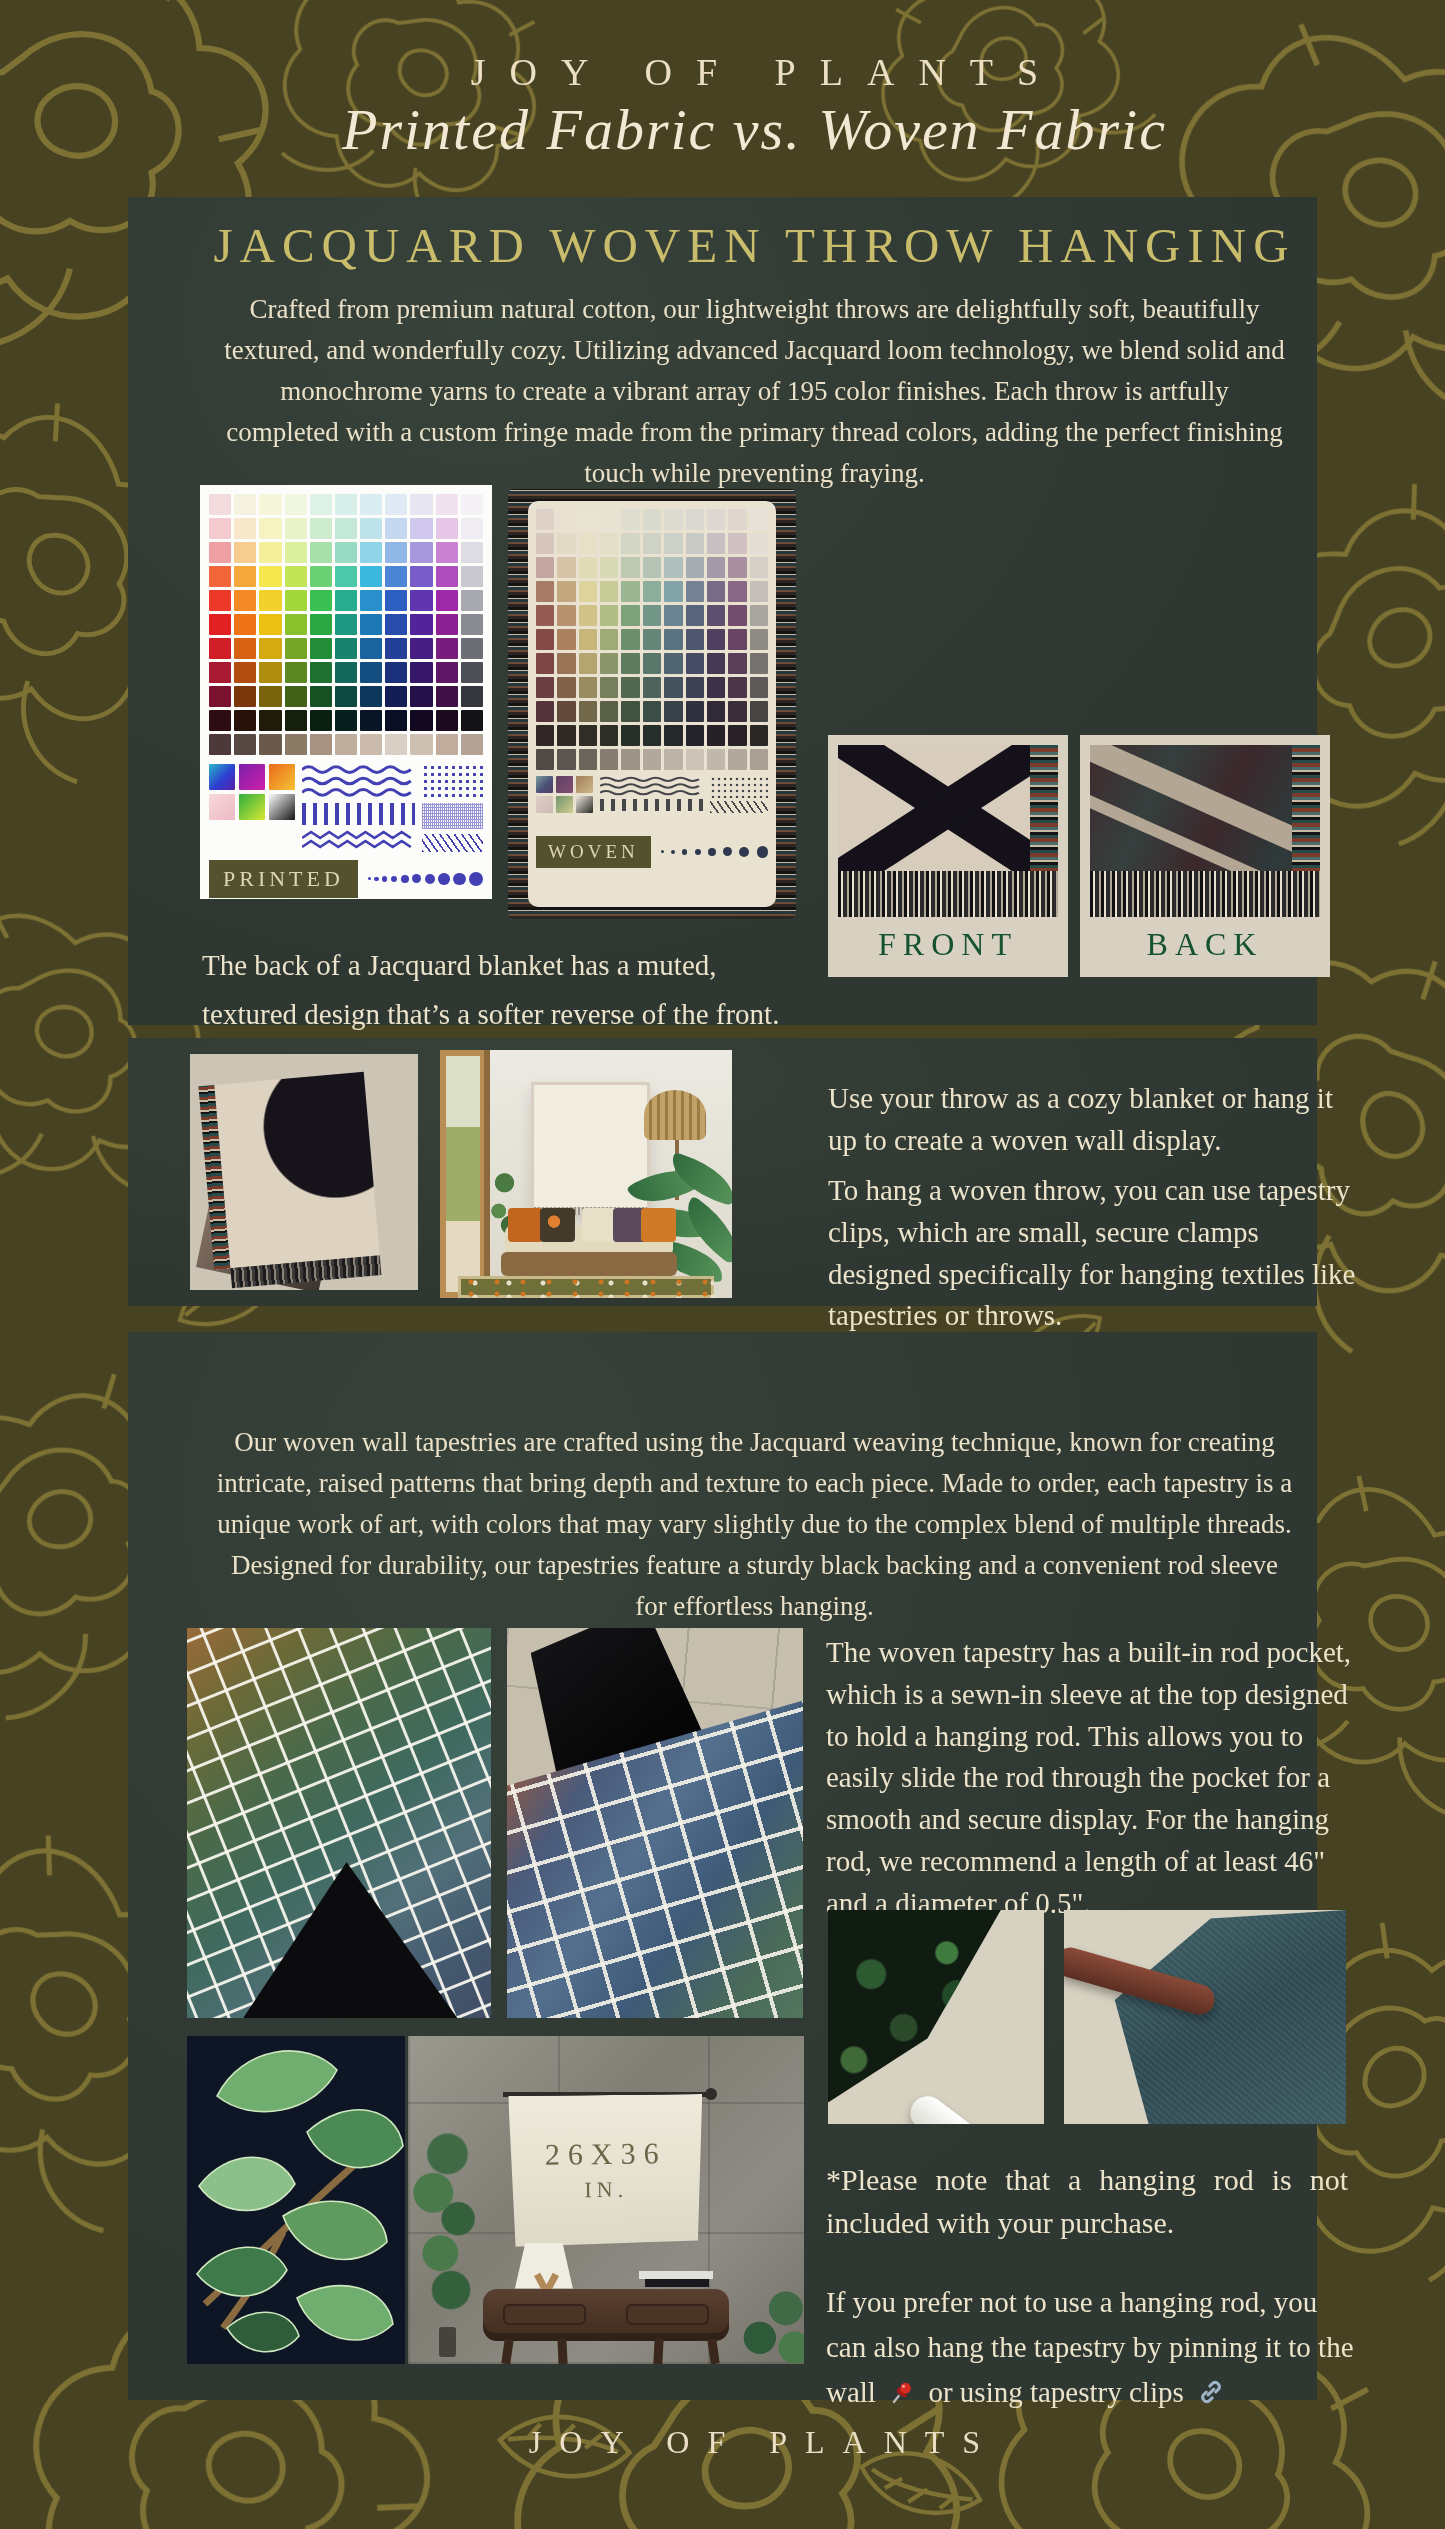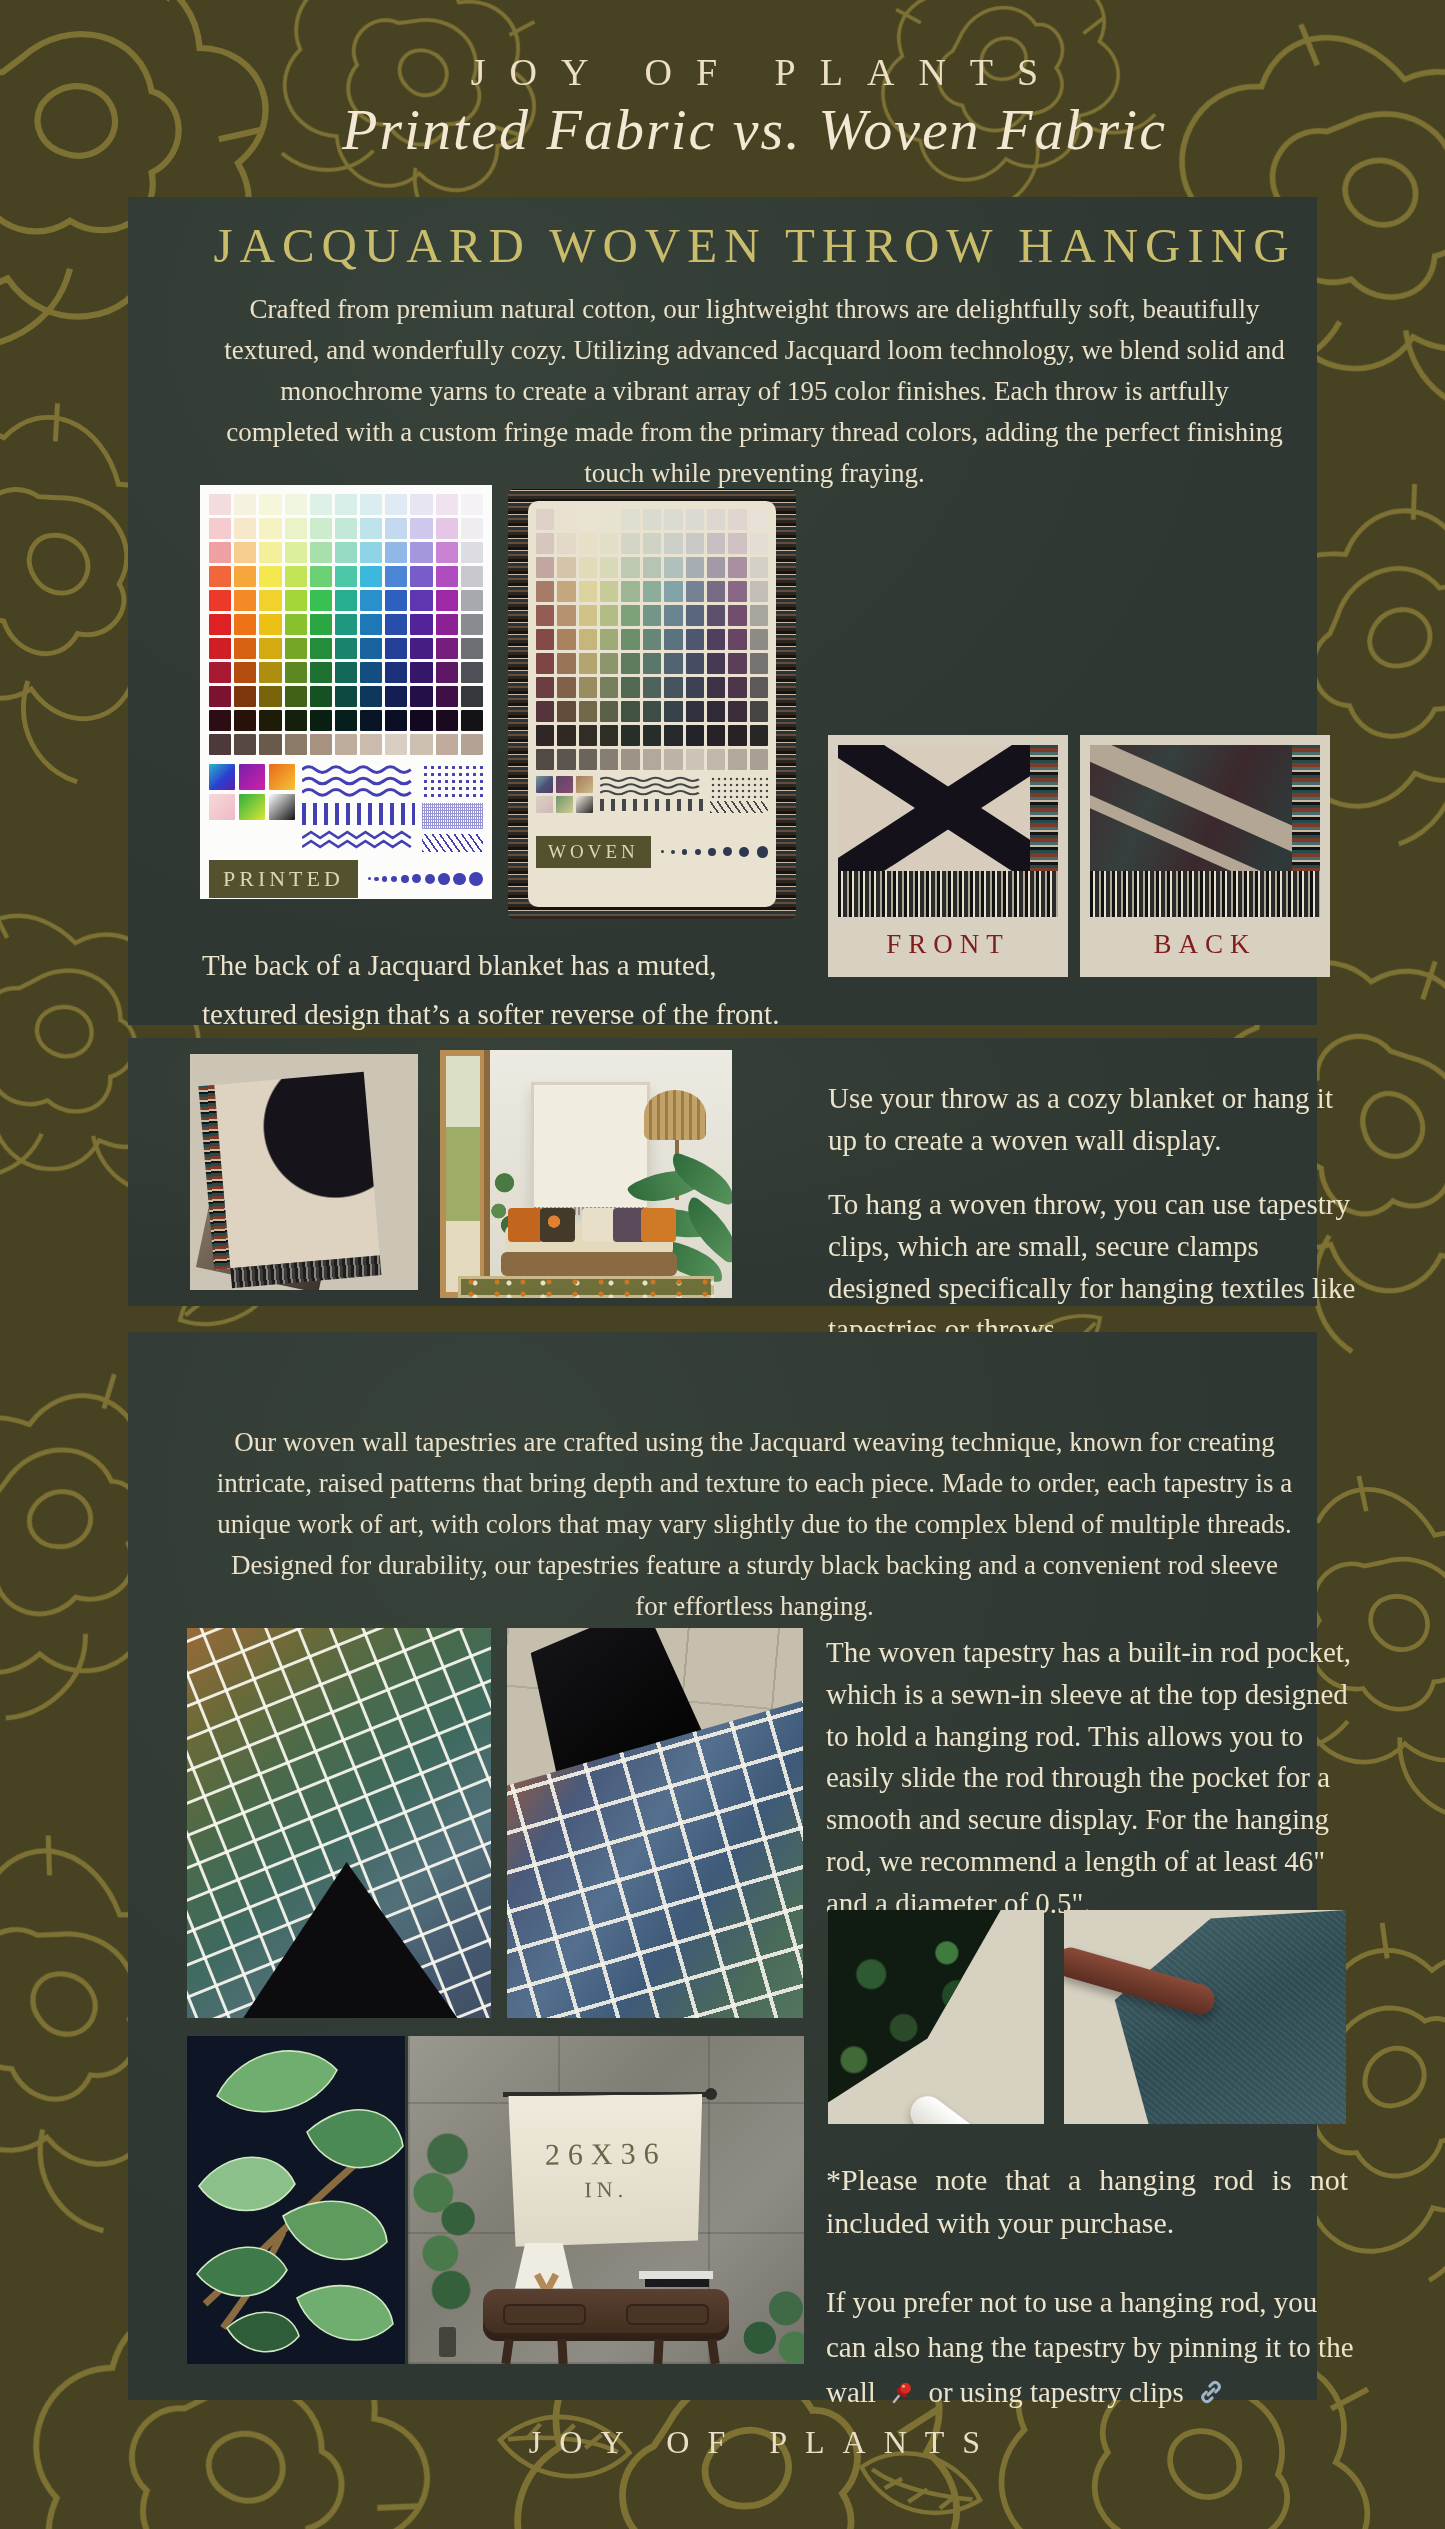--- a/index.html
+++ b/index.html
@@ -62,21 +62,21 @@
 
   
   .woven-wrap{box-sizing:border-box;border-radius:6px;
       background:repeating-linear-gradient(0deg,#2c2620 0 3px,#6b4a3a 3px 5px,#23373a 5px 8px,#c9b9a4 8px 9px,#141414 9px 12px);
       padding:12px 20px;}
   .woven-inner{background:#e9e2d1;height:100%;box-sizing:border-box;padding:8px;border-radius:10px;}
 
   
   .photo-card{background:#d8d0c1;box-sizing:border-box;padding:10px 10px 0 10px;}
   .photo{position:relative;height:172px;overflow:hidden;}
-  .pc-label{text-align:center;color:#7f1d1d;font-size:27px;letter-spacing:7px;line-height:54px;}
+  .pc-label{text-align:center;color:#14532d;font-size:32px;letter-spacing:7px;line-height:54px;}
   .front-ph{background:#d8cdbc;}
   .xbar{position:absolute;width:150%;height:36px;background:#14111a;left:-25%;}
   .x1{top:26%;transform:rotate(33deg);}
   .x2{top:26%;transform:rotate(-33deg);}
   .fringe-r{position:absolute;right:0;top:0;width:28px;height:100%;
       background:repeating-linear-gradient(0deg,#7a3b2a 0 4px,#274b4b 4px 7px,#141414 7px 10px,#c8b9a2 10px 12px,#4a6b6b 12px 15px);}
   .fringe-b{position:absolute;left:0;bottom:0;width:100%;height:46px;
       background:repeating-linear-gradient(90deg,#101010 0 3px,#e8e0d0 3px 5px,#2a2a2a 5px 9px,#b0a896 9px 11px);}
   .back-ph{background:linear-gradient(115deg,#402a2e 0%,#35403e 28%,#3c282c 52%,#2e3a3a 78%,#402a2e 100%);}
   .band{position:absolute;background:#b3a694;}
@@ -647,21 +647,21 @@
         <div class="pillow pl1"></div>
           <div class="pillow pl2"></div>
           <div class="pillow pl3"></div>
         <div class="pillow pl4"></div>
           <div class="pillow pl5"></div>
         <div class="sofa-base"></div>
       </div>
       <div class="lr-rug"></div>
     </div>
     <div class="abs bodytxt" style="left:668px;top:40px;width:525px;">Use your throw as a cozy blanket or hang it up to create a woven wall display.</div>
-    <div class="abs bodytxt" style="left:668px;top:146px;width:540px;">To hang a woven throw, you can use tapestry clips, which are small, secure clamps designed specifically for hanging textiles like tapestries or throws.</div>
+    <div class="abs bodytxt" style="left:668px;top:132px;width:540px;">To hang a woven throw, you can use tapestry clips, which are small, secure clamps designed specifically for hanging textiles like tapestries or throws.</div>
   </div>
 
   <div class="panel p3">
     <div class="abs intro" style="top:90px;left:52px;width:1085px;">Our woven wall tapestries are crafted using the Jacquard weaving technique, known for creating intricate, raised patterns that bring depth and texture to each piece. Made to order, each tapestry is a unique work of art, with colors that may vary slightly due to the complex blend of multiple threads. Designed for durability, our tapestries feature a sturdy  black backing and a convenient rod sleeve for effortless hanging.</div>
 
     <div class="abs tapL" style="left:27px;top:296px;width:304px;height:390px;">
       <div class="gridfab"></div>
       <div class="foldblack"></div>
     </div>
     <div class="abs tapR" style="left:347px;top:296px;width:296px;height:390px;">

